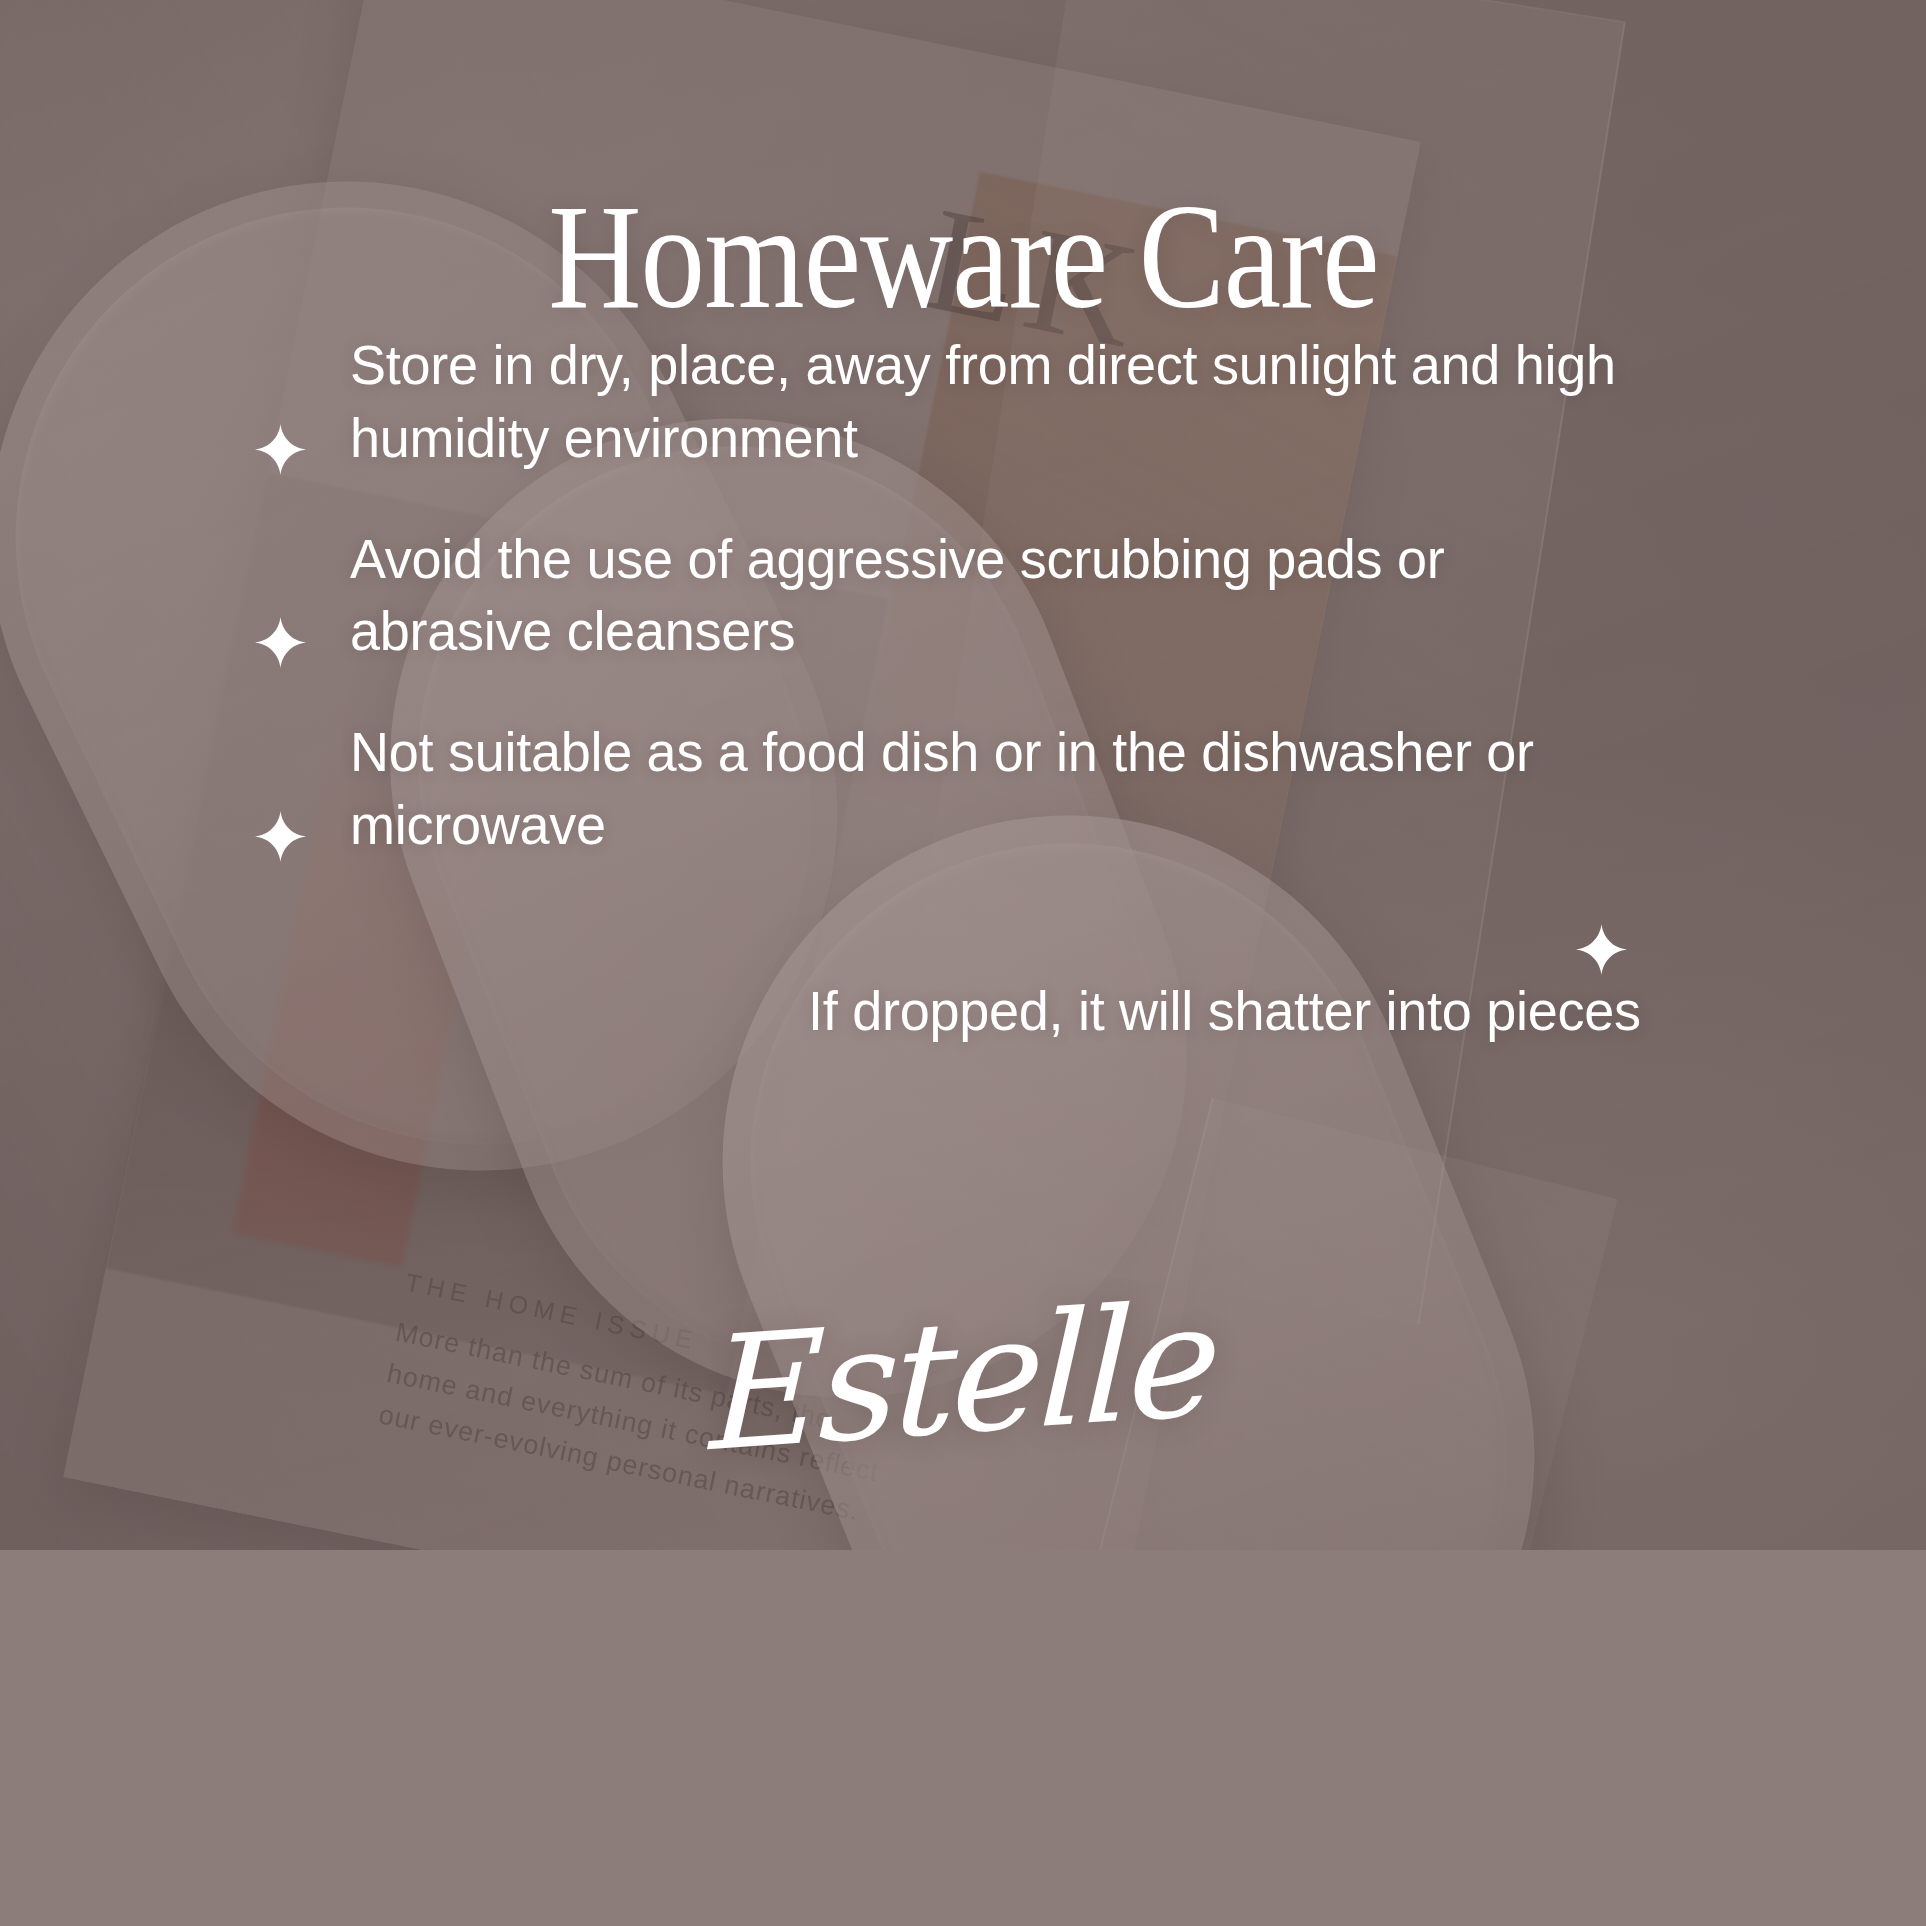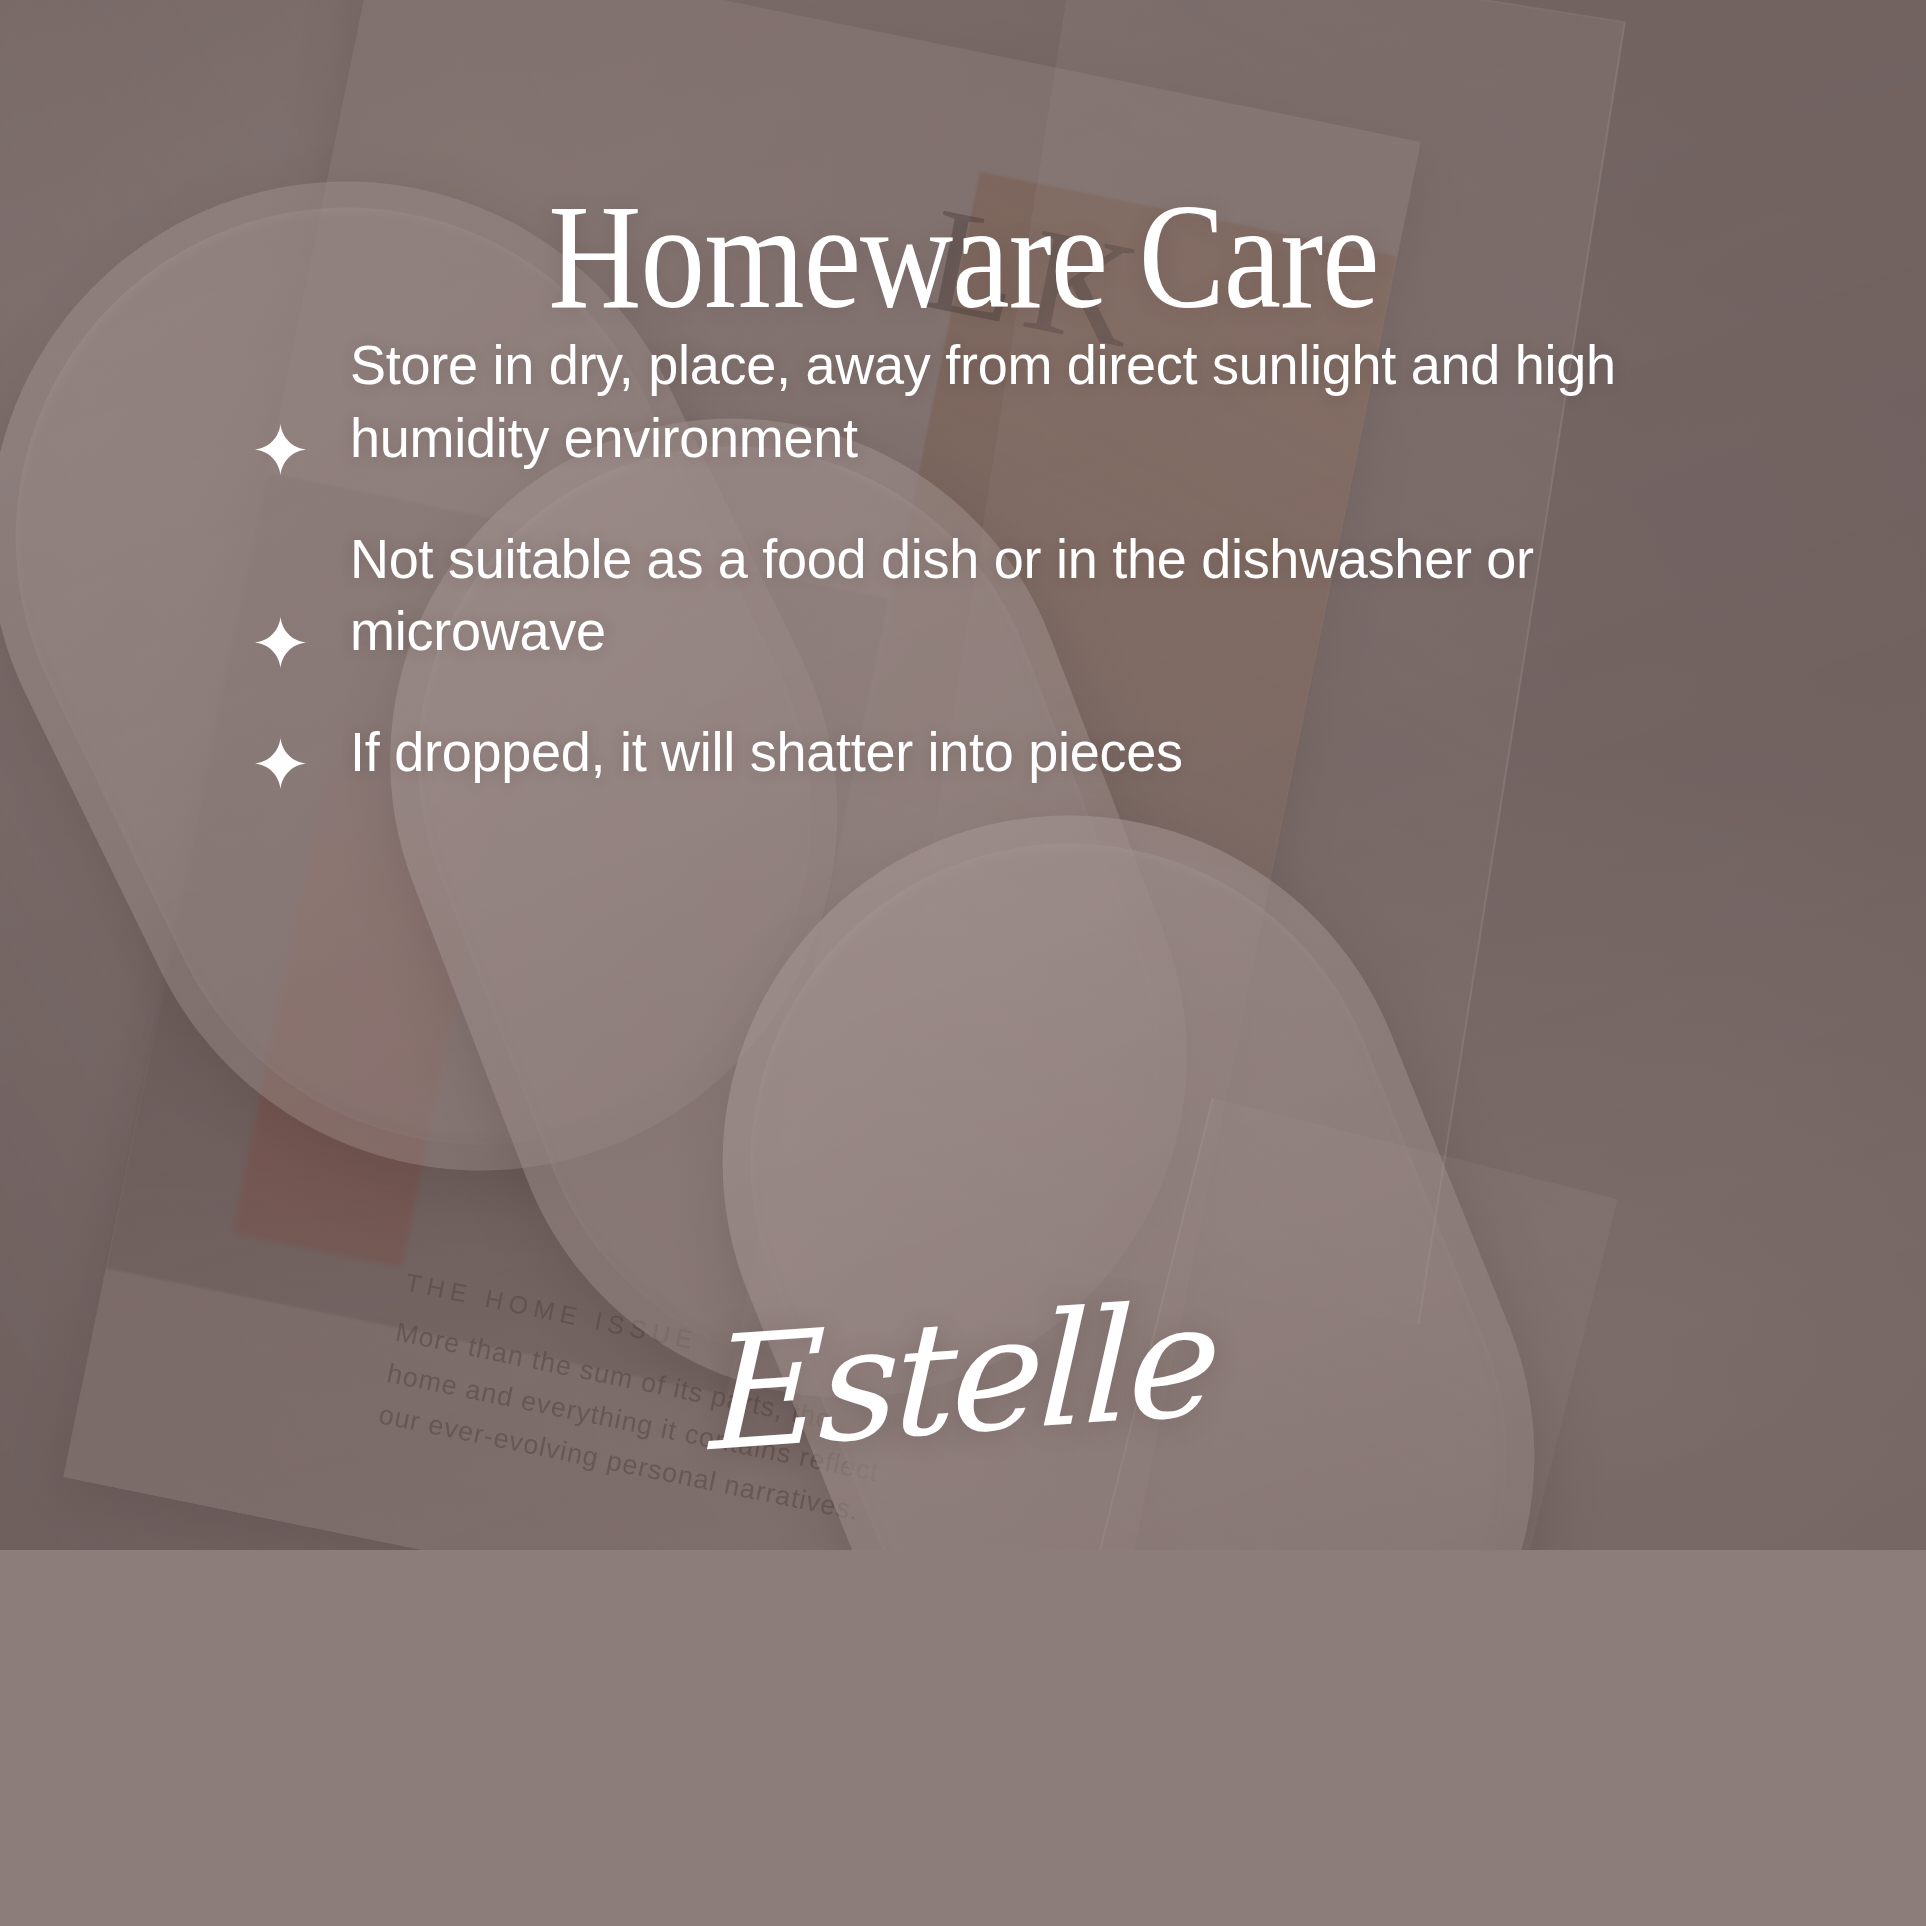--- a/index.html
+++ b/index.html
@@ -258,21 +258,21 @@
     position: absolute;
     left: 255px;
     top: 329px;
     width: 1416px;
   }
   .care-item {
     display: flex;
     align-items: flex-end;
     margin-bottom: 48px;
   }
-  .care-item:last-child { margin-bottom: 0; }
+  .care-item:last-child { margin-bottom: 0; flex-direction: column; }
 
   .sparkle {
     flex: 0 0 auto;
     width: 51px;
     height: 51px;
     margin-top: 14px;
     margin-right: 44px;
   }
   .sparkle svg { display: block; width: 51px; height: 51px; }
 
@@ -354,20 +354,28 @@
         <span class="sparkle">
           <svg viewBox="0 0 100 100" aria-hidden="true">
             <path fill="#ffffff" d="M50 0 C53 27 73 47 100 50 C73 53 53 73 50 100 C47 73 27 53 0 50 C27 47 47 27 50 0 Z"></path>
           </svg>
         </span>
         <span class="care-text">Store in dry, place, away from direct sunlight and high humidity environment</span>
       </li>
 
 
 
+      <li class="care-item">
+        <span class="sparkle">
+          <svg viewBox="0 0 100 100" aria-hidden="true">
+            <path fill="#ffffff" d="M50 0 C53 27 73 47 100 50 C73 53 53 73 50 100 C47 73 27 53 0 50 C27 47 47 27 50 0 Z"></path>
+          </svg>
+        </span>
+        <span class="care-text">Avoid the use of aggressive scrubbing pads or abrasive cleansers</span>
+      </li>
 
       <li class="care-item">
         <span class="sparkle">
           <svg viewBox="0 0 100 100" aria-hidden="true">
             <path fill="#ffffff" d="M50 0 C53 27 73 47 100 50 C73 53 53 73 50 100 C47 73 27 53 0 50 C27 47 47 27 50 0 Z"></path>
           </svg>
         </span>
         <span class="care-text">Not suitable as a food dish or in the dishwasher or microwave</span>
       </li>
 

